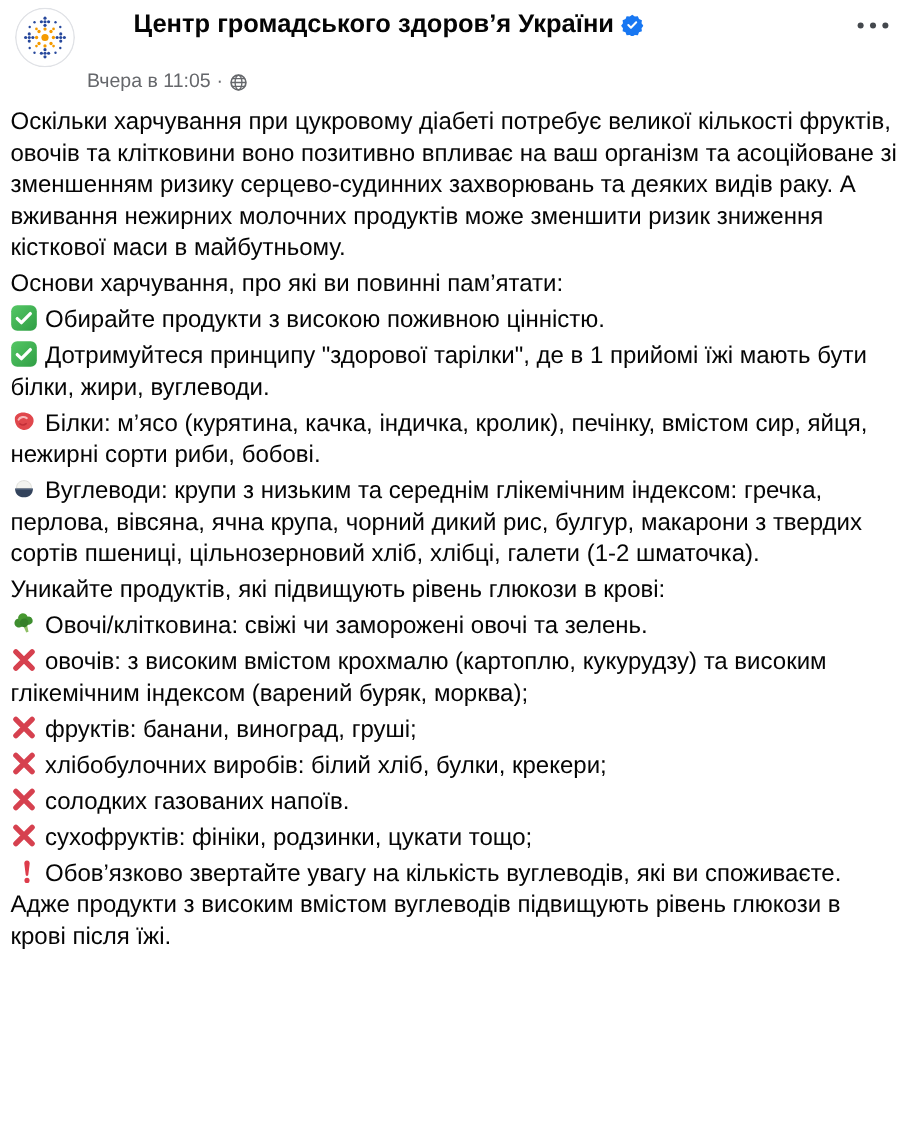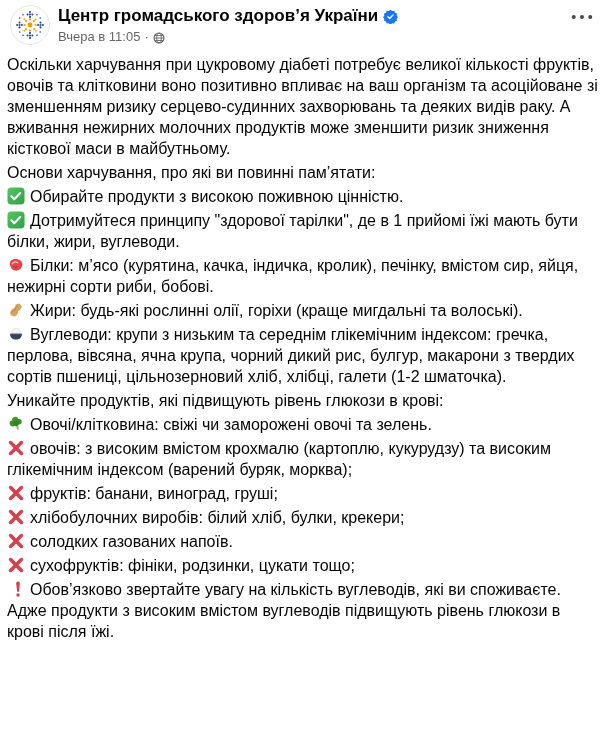--- a/index.html
+++ b/index.html
@@ -30,25 +30,26 @@
   }
   .header-text { margin-left: 8px; flex: 1; min-width: 0; }
   .name-row { display: flex; align-items: center; gap: 5px; }
   .page-name {
     font-weight: bold;
     font-size: 17px;
     line-height: 22px;
     color: #050505;
     cursor: pointer;
     white-space: nowrap;
+    margin-left: 31px;
   }
   .verified-badge { width: 15px; height: 15px; display: inline-flex; margin-top: 1px; }
   .meta-row {
     display: flex; align-items: center; gap: 4px;
-    color: #65676b; font-size: 13px; line-height: 18px; margin-top: 1px; text-align: right;
+    color: #65676b; font-size: 13px; line-height: 18px; margin-top: 18px; text-align: right;
   }
   .meta-sep { color: #65676b; }
   .globe { width: 12px; height: 12px; display: inline-flex; margin-top: 1px; }
   .more-btn {
     position: absolute; right: 12px; top: 6px;
     background: none; border: none; cursor: pointer;
     padding: 8px 4px; line-height: 0;
   }
 
   
@@ -184,28 +185,20 @@
               </linearGradient>
             </defs>
             <rect x="0.5" y="0.5" width="19" height="19" rx="4.5" fill="url(#gchk)"></rect>
             <path d="M5 10.4l3.1 3.1 6.6-6.8" stroke="#fff" stroke-width="2.4" fill="none" stroke-linecap="round" stroke-linejoin="round"></path>
           </svg></span><span>Дотримуйтеся принципу "здорової тарілки", де в 1 прийомі їжі мають бути білки, жири, вуглеводи.</span></p>
       <p class="para"><span class="emoji meat"><svg viewBox="0 0 20 20">
             <path d="M3.2 8.2C3 4.8 6.8 3 10.4 3.4c4 .5 7.2 3 6.7 6.6-.5 3.6-4.3 7.1-8.3 6.1C4.7 15.1 3.3 11.6 3.2 8.2z" fill="#e0474c"></path>
             <path d="M6 8.6c1-2 4-2.6 6-1.1" stroke="#f7b9ba" stroke-width="1.6" fill="none" stroke-linecap="round"></path>
             <path d="M7 11.8c1.4 1 3.4.8 4.6-.2" stroke="#c22f38" stroke-width="1.2" fill="none" stroke-linecap="round"></path>
           </svg></span><span>Білки: м’ясо (курятина, качка, індичка, кролик), печінку, вмістом сир, яйця, нежирні сорти риби, бобові.</span></p>
-      <p class="para"><span class="emoji peanut"><svg viewBox="0 0 20 20">
-            <g transform="rotate(38 10 10)">
-              <ellipse cx="10" cy="6.2" rx="3.5" ry="4.1" fill="#d9a35f"></ellipse>
-              <ellipse cx="10" cy="13.4" rx="4.1" ry="4.4" fill="#d9a35f"></ellipse>
-              <ellipse cx="10" cy="9.8" rx="3" ry="2.6" fill="#d9a35f"></ellipse>
-              <path d="M8.2 5.5c.8 2.5.8 6.5-.2 9" stroke="#b97f3e" stroke-width="0.9" fill="none" stroke-linecap="round"></path>
-            </g>
-          </svg></span><span>Жири: будь-які рослинні олії, горіхи (краще мигдальні та волоські).</span></p>
       <p class="para"><span class="emoji rice"><svg viewBox="0 0 20 20">
             <path d="M4.6 9.6C4 6.2 6.9 3.8 10 3.8s6 2.4 5.4 5.8z" fill="#f4f4f0" stroke="#d8d8d2" stroke-width="0.6"></path>
             <path d="M3.4 9.6h13.2c0 4-2.5 6.6-6.6 6.6s-6.6-2.6-6.6-6.6z" fill="#33435c"></path>
             <path d="M3.6 10.2h12.8" stroke="#55657e" stroke-width="0.8"></path>
           </svg></span><span>Вуглеводи: крупи з низьким та середнім глікемічним індексом: гречка, перлова, вівсяна, ячна крупа, чорний дикий рис, булгур, макарони з твердих сортів пшениці, цільнозерновий хліб, хлібці, галети (1-2 шматочка).</span></p>
       <p class="para"><span>Уникайте продуктів, які підвищують рівень глюкози в крові:</span></p>
       <p class="para"><span class="emoji broccoli"><svg viewBox="0 0 20 20">
             <g transform="rotate(-18 10 10)">
               <path d="M9 10.5l.6 6h1.8l.6-6z" fill="#8fbf66"></path>
               <circle cx="6.6" cy="8.2" r="3.3" fill="#3e8e2f"></circle>

